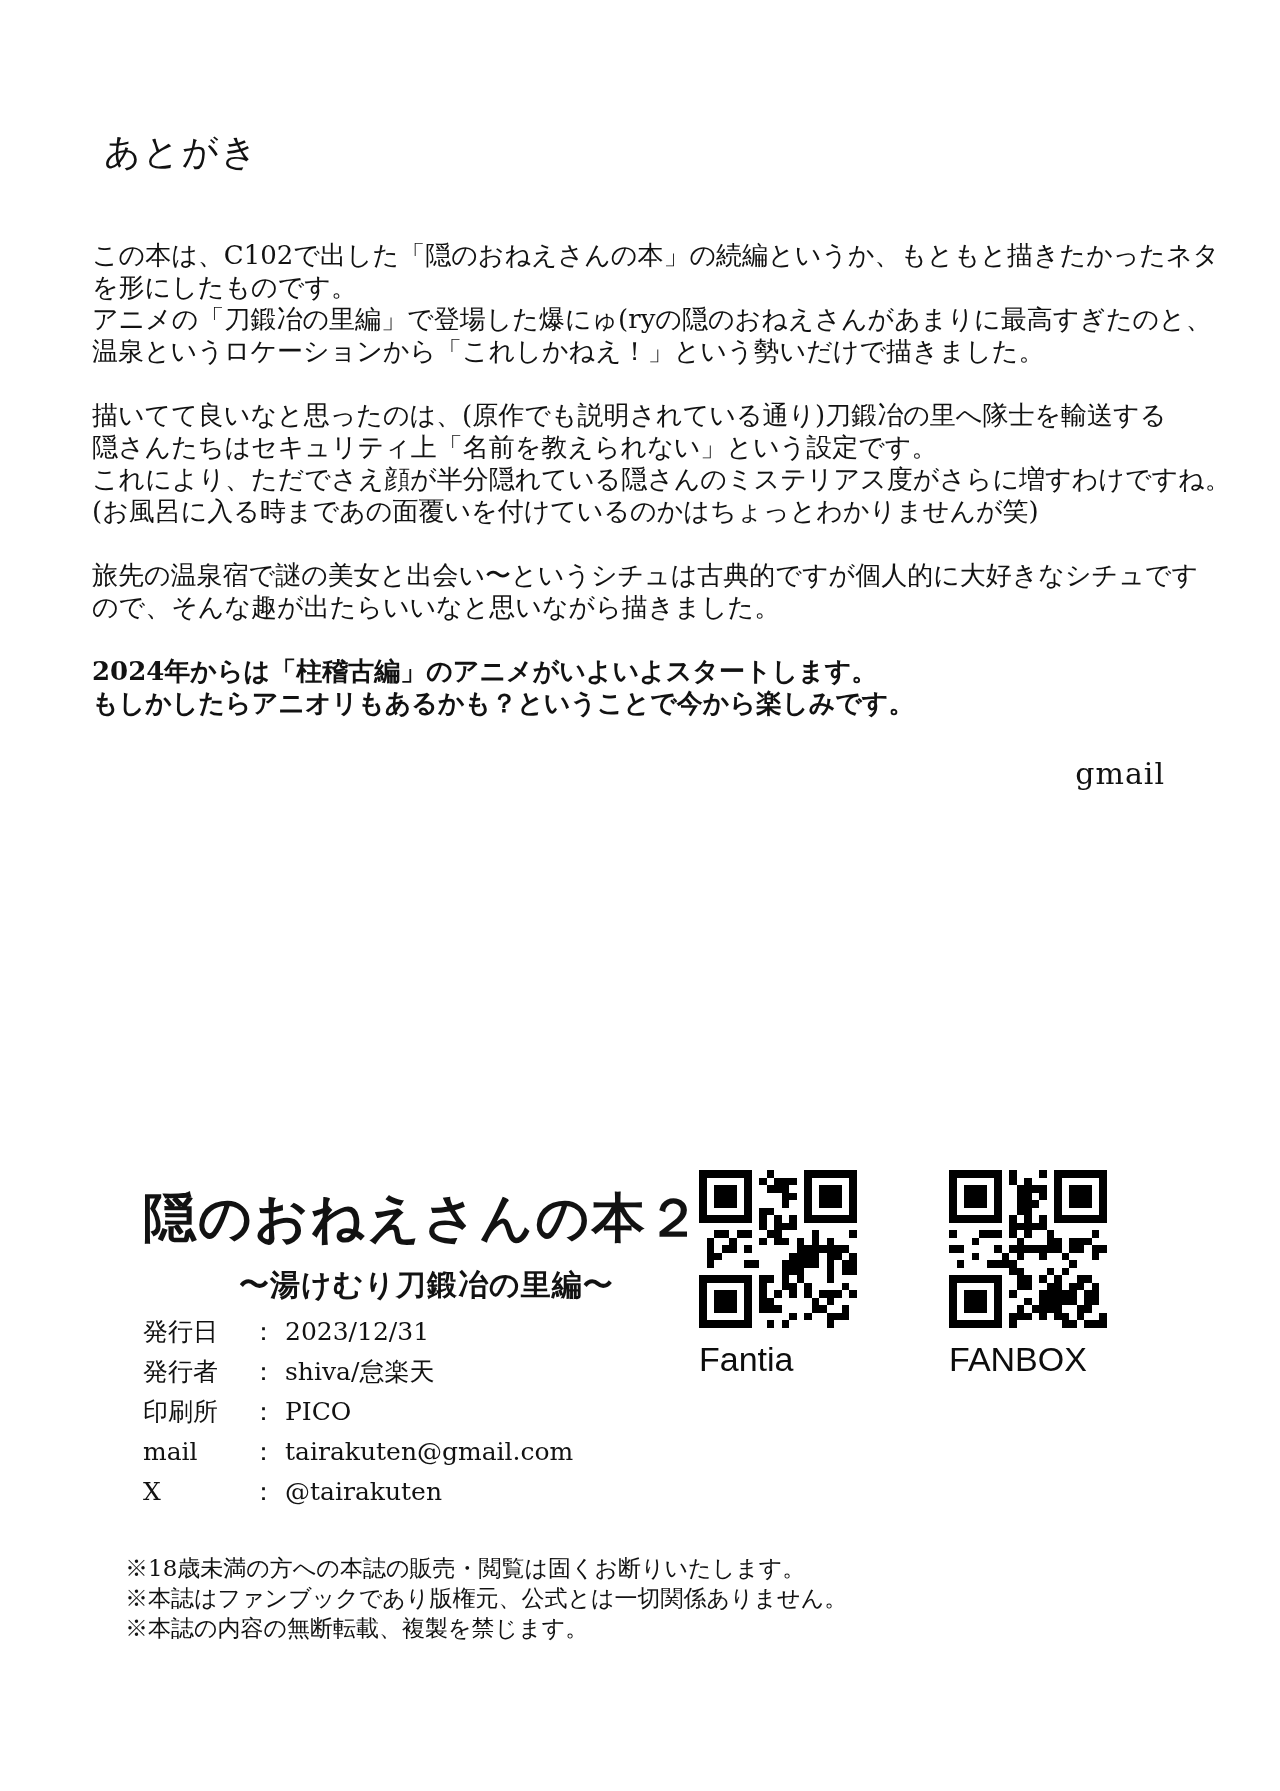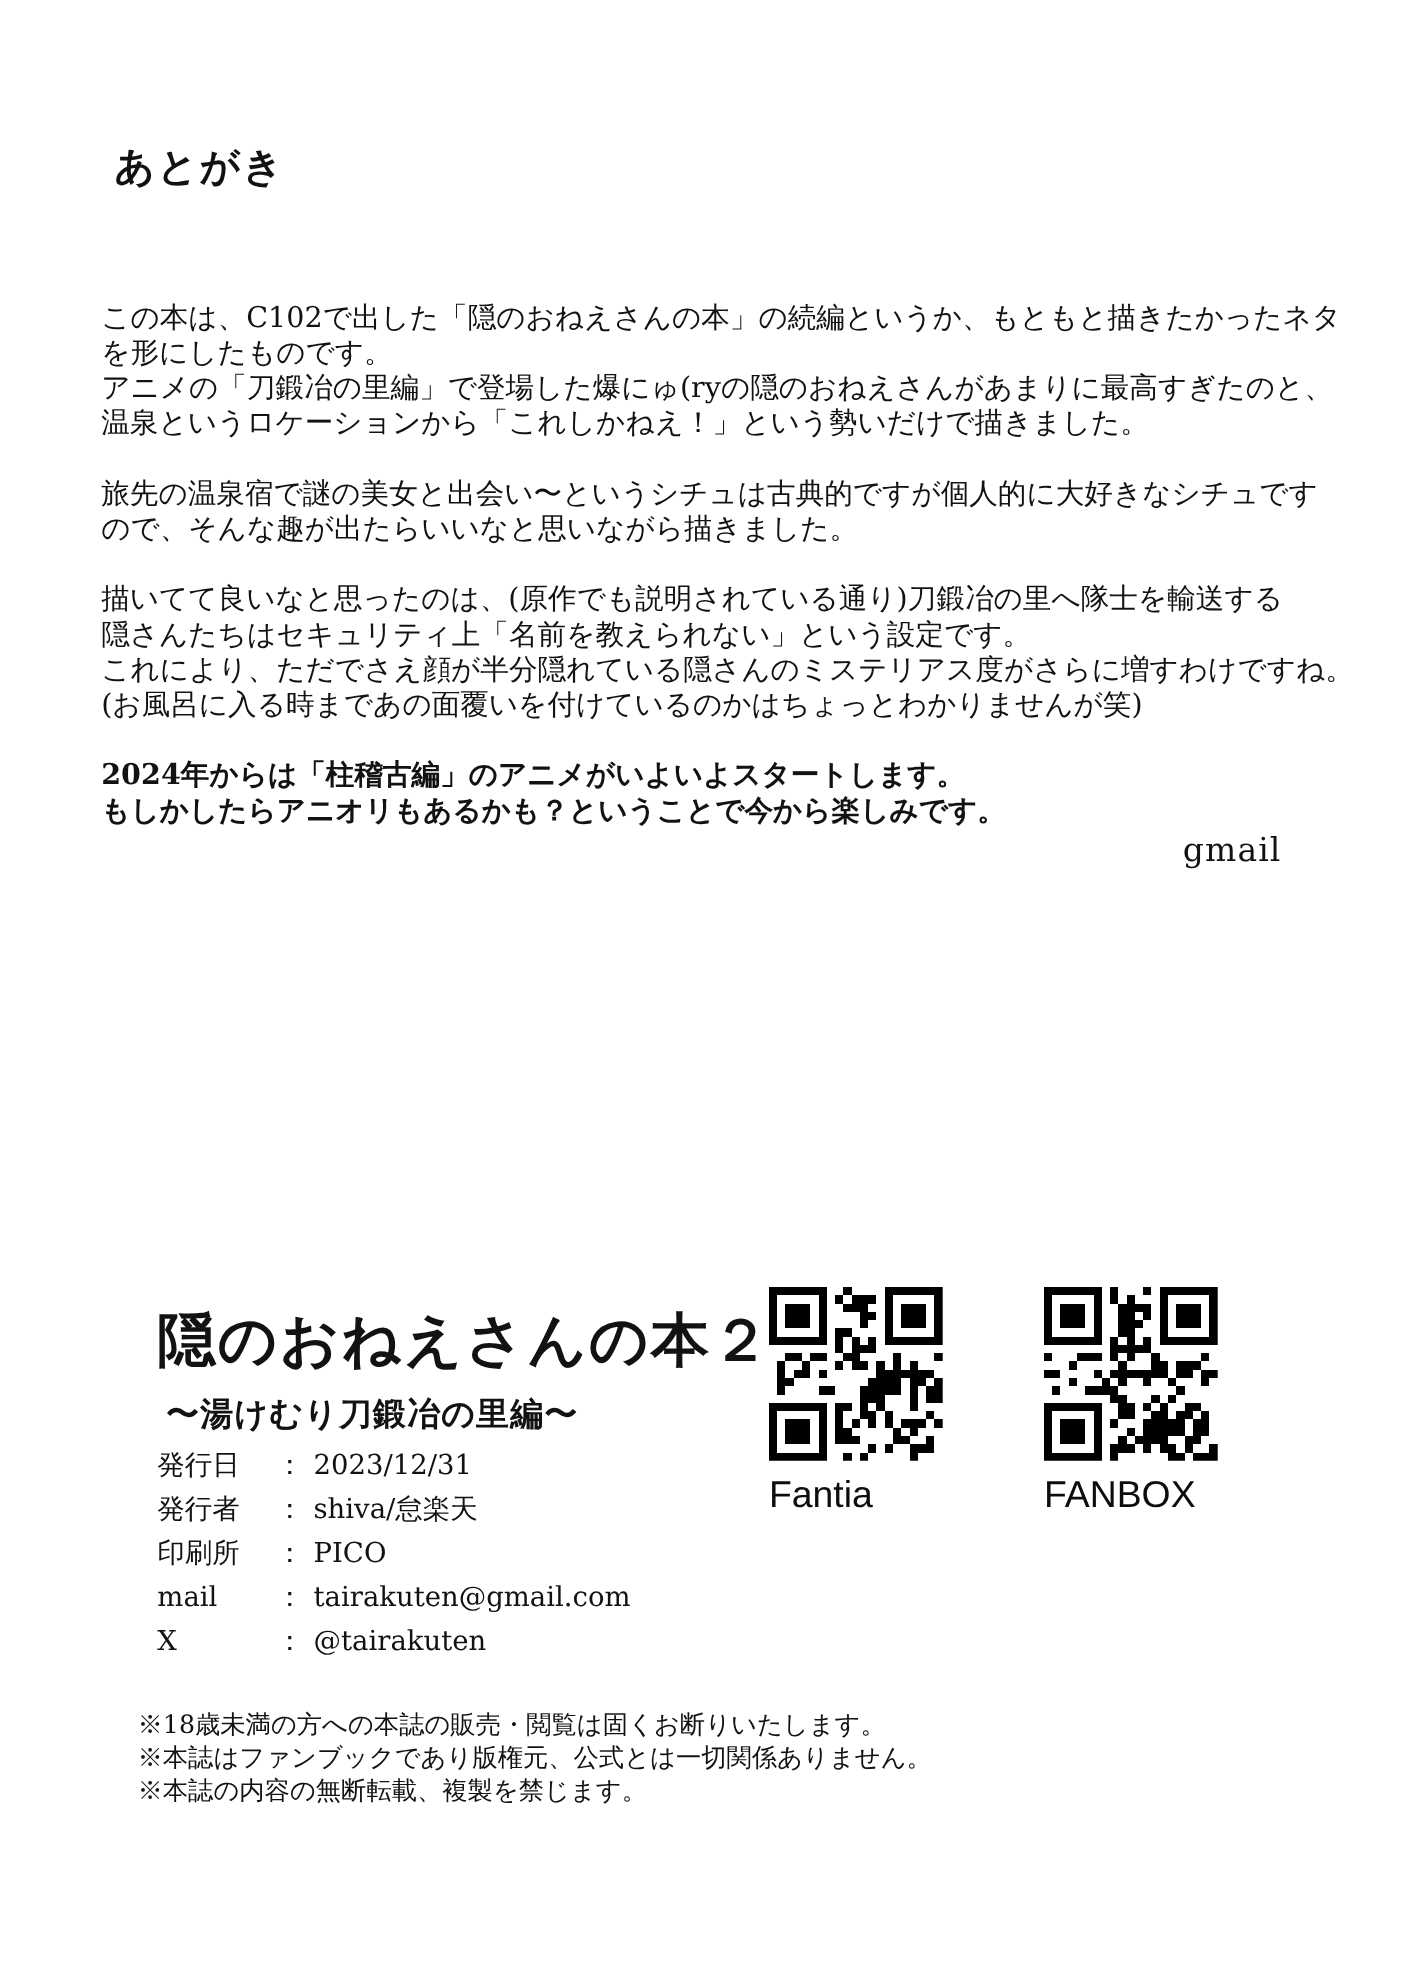--- a/index.html
+++ b/index.html
@@ -10,33 +10,33 @@
     background:#ffffff;
     color:#121212;
     font-family:"DejaVu Serif","Liberation Serif",serif;
     overflow:hidden;
     margin:0 auto;
   }
   .afterword {
     position:absolute; left:92px; top:128px; width:1150px;
   }
   .afterword-title {
-    font-size:36px; font-weight:bold; letter-spacing:2px;
-    margin-left:12px; margin-bottom:96px;
+    font-size:36px; font-weight:normal; letter-spacing:2px;
+    margin-left:12px; margin-bottom:62px;
   }
   .para { font-size:26px; line-height:32px; margin-bottom:32px; letter-spacing:0; }
   .para:last-of-type { margin-bottom:0;font-weight:bold; }
   .line { white-space:nowrap; }
   .signature {
     position:absolute; top:756px; right:115px;
     font-size:30px; letter-spacing:1px;
   }
   .colophon-title-block { position:absolute; left:143px; top:1183px; }
   .book-title { font-size:53px; font-weight:bold; letter-spacing:2px; }
-  .book-subtitle { font-size:30px; font-weight:bold; letter-spacing:1px; margin-top:10px; margin-left:8px; }
+  .book-subtitle { font-size:30px; font-weight:bold; letter-spacing:1px; margin-top:10px; margin-left:8px;text-align:center; }
   .colophon-details { position:absolute; left:143px; top:1312px; font-size:25px; }
   .colophon-row { display:flex; line-height:40px; }
   .colophon-label { width:108px; }
   .colophon-sep { width:34px; }
   .notes { position:absolute; left:125px; top:1553px; font-size:23px; line-height:30px; }
   .qr-box { position:absolute; width:158px; }
   .qr-fantia { left:699px; top:1170px; }
   .qr-fanbox { left:949px; top:1170px; }
   .qr-graphic { width:158px; height:158px; }
   .qr-graphic svg { display:block; }
@@ -54,29 +54,29 @@
     <div class="afterword-title">あとがき</div>
 
     <div class="para">
       <div class="line">この本は、C102で出した「隠のおねえさんの本」の続編というか、もともと描きたかったネタ</div>
       <div class="line">を形にしたものです。</div>
       <div class="line">アニメの「刀鍛冶の里編」で登場した爆にゅ(ryの隠のおねえさんがあまりに最高すぎたのと、</div>
       <div class="line">温泉というロケーションから「これしかねえ！」という勢いだけで描きました。</div>
     </div>
 
     <div class="para">
-      <div class="line">旅先の温泉宿で謎の美女と出会い〜というシチュは古典的ですが個人的に大好きなシチュです</div>
-      <div class="line">ので、そんな趣が出たらいいなと思いながら描きました。</div>
-    </div>
-
-    <div class="para">
       <div class="line">描いてて良いなと思ったのは、(原作でも説明されている通り)刀鍛冶の里へ隊士を輸送する</div>
       <div class="line">隠さんたちはセキュリティ上「名前を教えられない」という設定です。</div>
       <div class="line">これにより、ただでさえ顔が半分隠れている隠さんのミステリアス度がさらに増すわけですね。</div>
       <div class="line">(お風呂に入る時まであの面覆いを付けているのかはちょっとわかりませんが笑)</div>
+    </div>
+
+    <div class="para">
+      <div class="line">旅先の温泉宿で謎の美女と出会い〜というシチュは古典的ですが個人的に大好きなシチュです</div>
+      <div class="line">ので、そんな趣が出たらいいなと思いながら描きました。</div>
     </div>
 
     <div class="para">
       <div class="line">2024年からは「柱稽古編」のアニメがいよいよスタートします。</div>
       <div class="line">もしかしたらアニオリもあるかも？ということで今から楽しみです。</div>
     </div>
   </div>
 
   <div class="signature">gmail</div>
 

